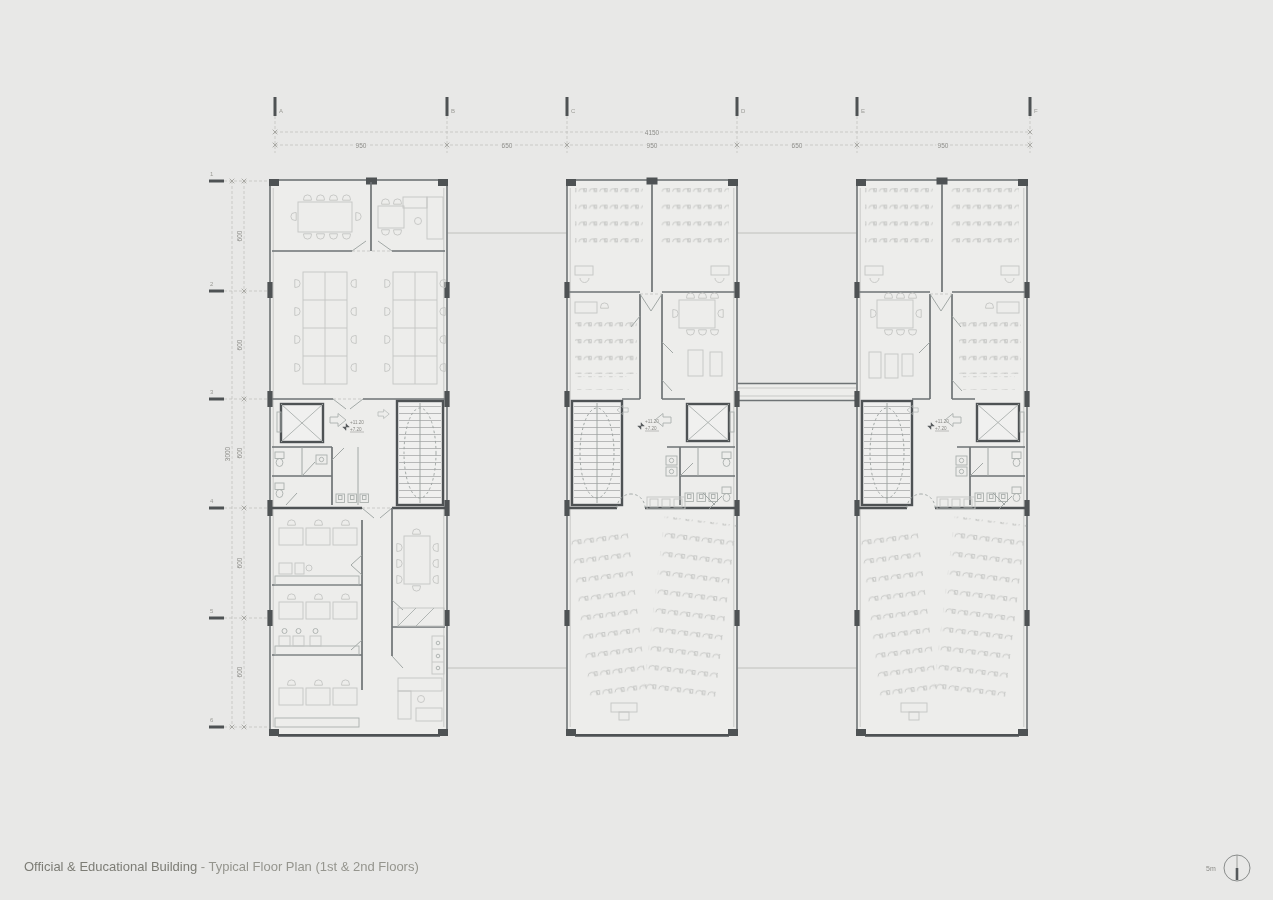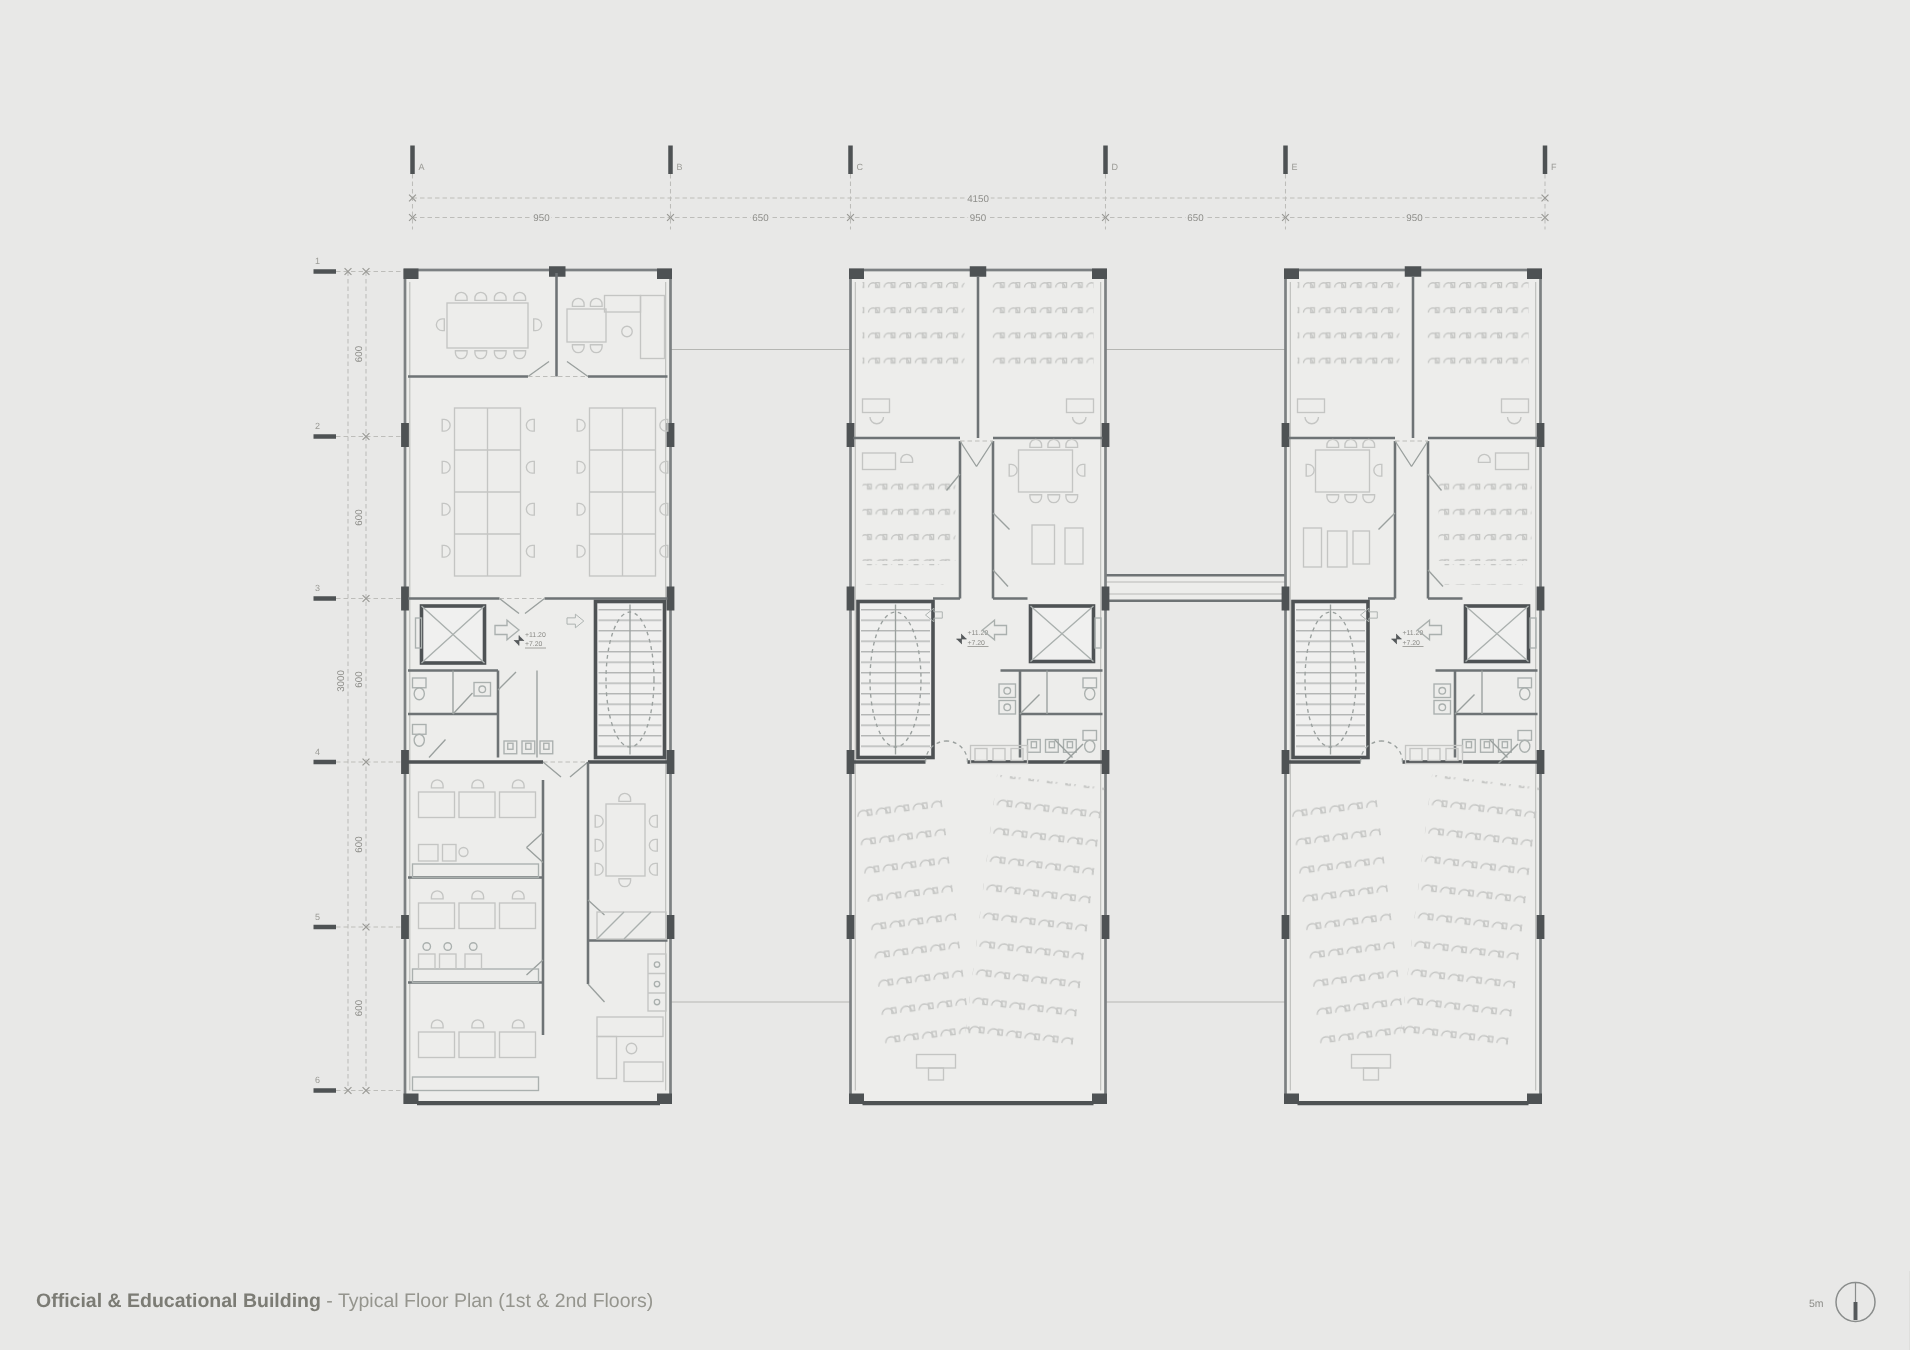--- a/index.html
+++ b/index.html
@@ -16,21 +16,21 @@
   .dash{stroke:#bdbdba;stroke-width:0.7;fill:none;stroke-dasharray:3 2}
   .dashE{stroke:#9aa09e;stroke-width:0.9;fill:none;stroke-dasharray:2.5 2.5}
   .pad{fill:#4e5254}
   .floor{fill:#ededeb;stroke:#7c8082;stroke-width:1.8}
   .core{fill:#f0f0ef}
   .xm{stroke:#9a9a96;stroke-width:0.8;fill:none}
   .dt{font-size:6.5px;fill:#8e8e8a;paint-order:stroke;stroke:#e8e8e7;stroke-width:3px;text-anchor:middle}
   .gl{font-size:6px;fill:#9b9b96}
   .lvl{font-size:4.6px;fill:#8a8a86}
   .title-bar{position:absolute;left:24px;top:859px;font-size:13px;color:#95958e;white-space:nowrap}
-  .title-bar .b{font-weight:700;color:#7c7c75}
+  .title-bar .b{font-weight:400;color:#7c7c75}
 </style>
 </head>
 <body>
 
 <div class="sheet">
 <svg width="1273" height="900" viewBox="0 0 1273 900">
   <defs>
     <pattern id="seats" width="10.4" height="16.8" patternUnits="userSpaceOnUse">
       <path d="M1.6 6.8 a3.1 3.1 0 0 1 6.2 0" class="fn"></path>
       <rect x="6.4" y="3.6" width="2.4" height="3.2" class="fn"></rect>

